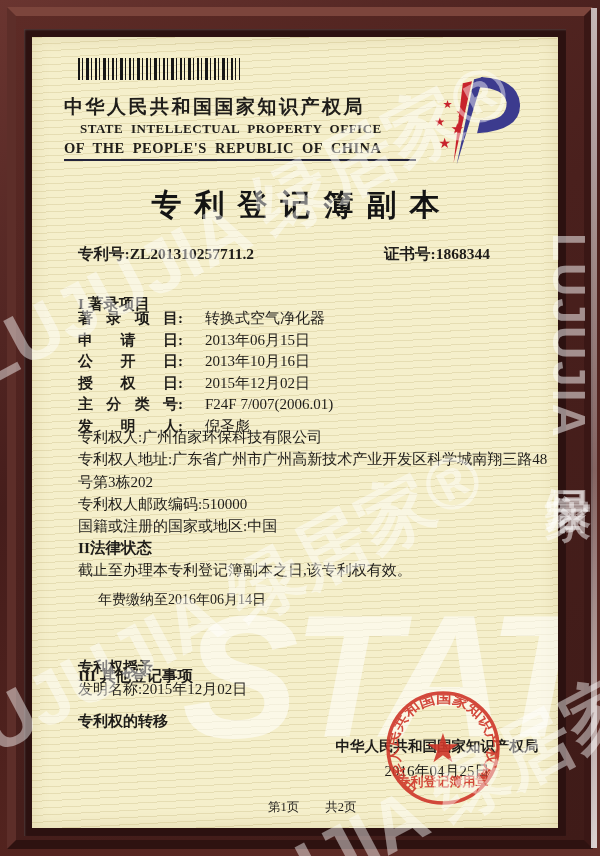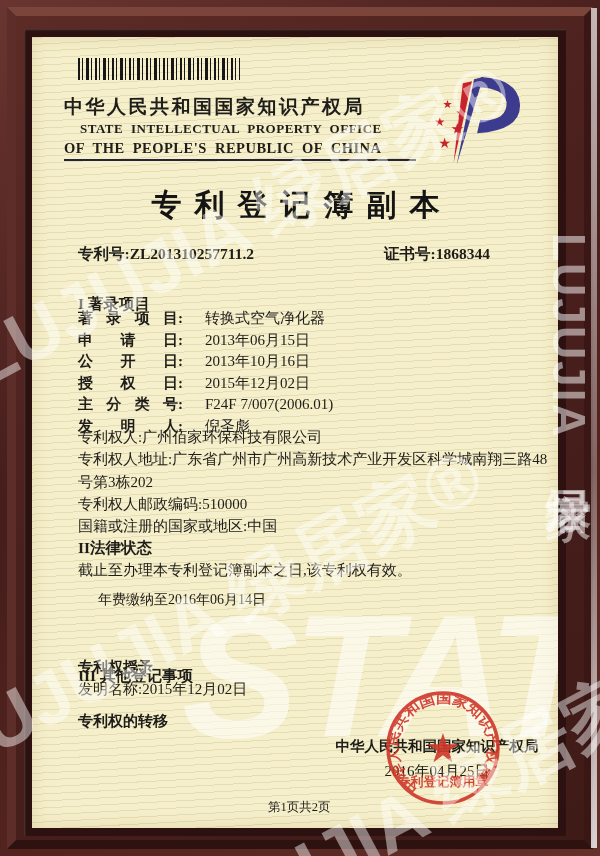--- a/index.html
+++ b/index.html
@@ -62,21 +62,21 @@
   .s2-l2{left:46px;top:554px;font-size:14px;z-index:2;margin-left:20px;}
   .s3-head{left:46px;top:585px;font-size:15.5px;font-weight:bold;z-index:2;margin-top:44px;}
   .grant-head{left:46px;top:621px;font-size:15px;font-weight:bold;z-index:2;font-family:Liberation Serif, serif;}
   .grant-date{left:46px;top:643px;font-size:15px;z-index:2;}
   .transfer-head{left:46px;top:675px;font-size:15px;font-weight:bold;z-index:2;}
   .issuer{left:300px;top:700px;width:210px;text-align:center;z-index:2;}
   .issuer-office{position:static;display:block;font-size:14.5px;font-weight:bold;}
   .issuer-date{position:static;display:block;font-size:15px;margin-top:6px;text-align:center;}
   .footer{left:236px;top:762px;font-size:12.5px;z-index:2;}
   .footer span{position:static;}
-  .footer .pg1{}
+  .footer .pg1{margin-right:26px;}
   
   .stamp{left:351px;top:651px;width:120px;height:120px;z-index:3;opacity:.9;}
   
   .wm{position:absolute;color:rgba(255,255,255,.45);
     font-family:"Liberation Sans",sans-serif;font-weight:bold;white-space:nowrap;
     transform-origin:left center;z-index:10;pointer-events:none;}
   .wm1{left:-28px;top:318px;font-size:74px;transform:rotate(-28deg);}
   .wm2{left:-55px;top:705px;font-size:74px;transform:rotate(-28deg);}
   .wm3{left:150px;top:905px;font-size:74px;transform:rotate(-28deg);}
   .wm-vert{right:0px;top:233px;font-size:46px;writing-mode:vertical-rl;

